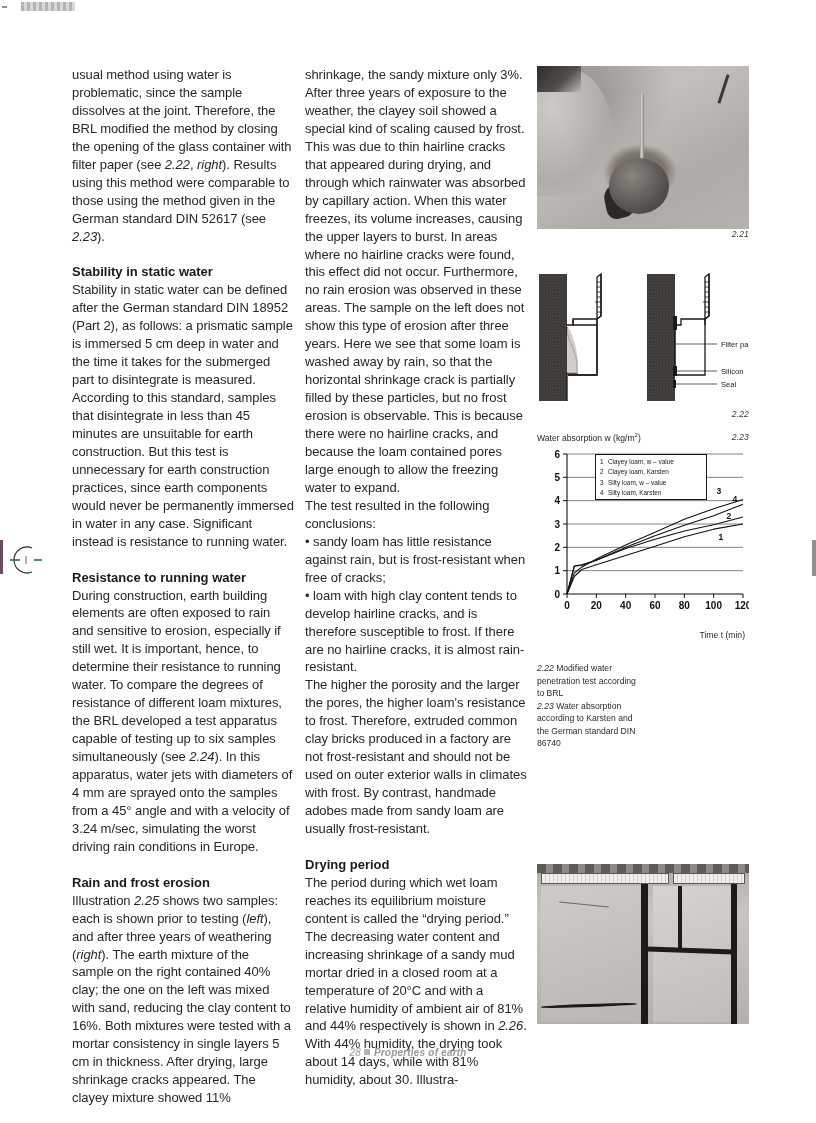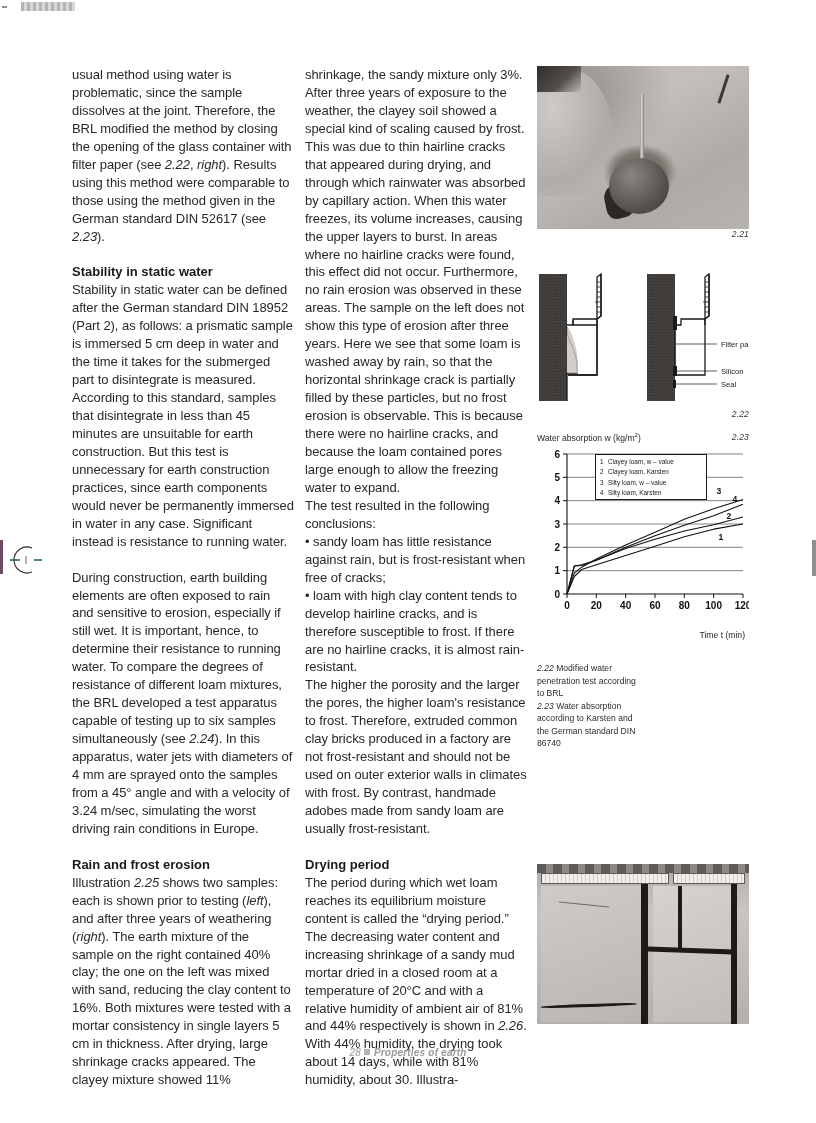--- a/index.html
+++ b/index.html
@@ -238,20 +238,21 @@
   </svg>
 
   <div class="col" id="col1">
     <div class="body-text">
       <p>usual method using water is problematic, since the sample dissolves at the joint. Therefore, the BRL modified the method by closing the opening of the glass container with filter paper (see <em>2.22</em>, <em>right</em>). Results using this method were comparable to those using the method given in the German standard DIN 52617 (see <em>2.23</em>).</p>
     </div>
     <div class="para-gap"></div>
     <div class="sub-head">Stability in static water</div>
     <div class="body-text">Stability in static water can be defined after the German standard DIN 18952 (Part 2), as follows: a prismatic sample is immersed 5 cm deep in water and the time it takes for the submerged part to disintegrate is measured. According to this standard, samples that disintegrate in less than 45 minutes are unsuitable for earth construction. But this test is unnecessary for earth construction practices, since earth components would never be permanently immersed in water in any case. Significant instead is resistance to running water.</div>
     <div class="para-gap"></div>
+    <div class="sub-head">Resistance to running water</div>
     <div class="body-text">
       <p>During construction, earth building elements are often exposed to rain and sensitive to erosion, especially if still wet. It is important, hence, to determine their resistance to running water. To compare the degrees of resistance of different loam mixtures, the BRL developed a test apparatus capable of testing up to six samples simultaneously (see <em>2.24</em>). In this apparatus, water jets with diameters of 4 mm are sprayed onto the samples from a 45° angle and with a velocity of 3.24 m/sec, simulating the worst driving rain conditions in Europe.</p>
     </div>
     <div class="para-gap"></div>
     <div class="sub-head">Rain and frost erosion</div>
     <div class="body-text">
       <p>Illustration <em>2.25</em> shows two samples: each is shown prior to testing (<em>left</em>), and after three years of weathering (<em>right</em>). The earth mixture of the sample on the right contained 40% clay; the one on the left was mixed with sand, reducing the clay content to 16%. Both mixtures were tested with a mortar consistency in single layers 5 cm in thickness. After drying, large shrinkage cracks appeared. The clayey mixture showed 11%</p>
     </div>
   </div>
 

